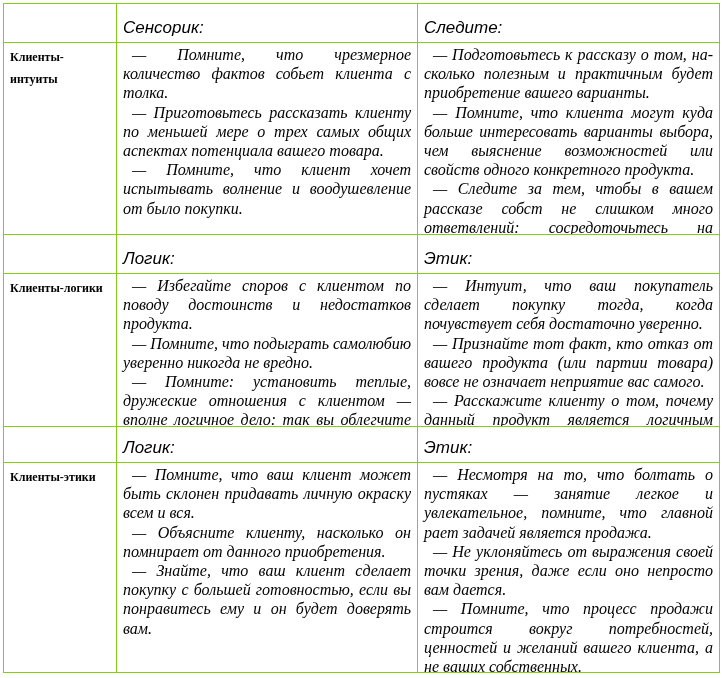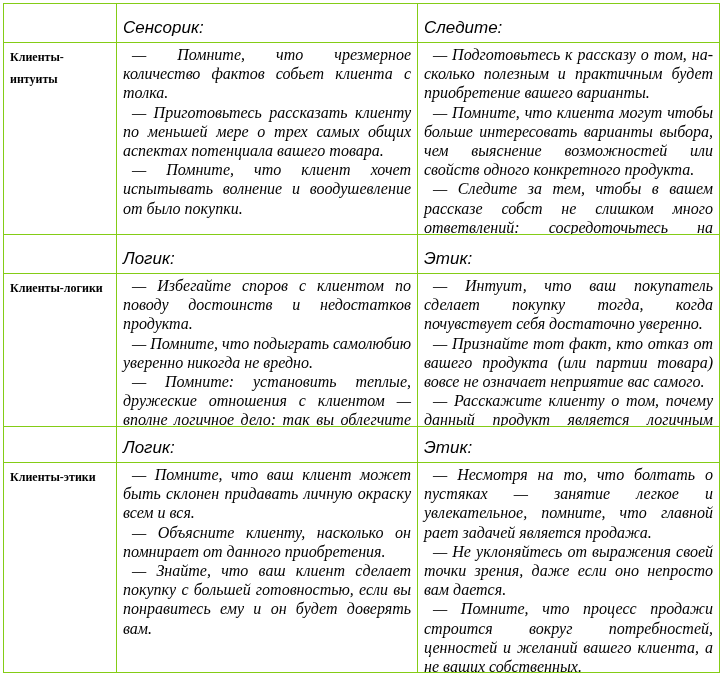--- a/index.html
+++ b/index.html
@@ -93,21 +93,21 @@
       <td>
         <div class="textbox">
           <p>— Помните, что чрезмерное количество фактов собьет клиента с толка.</p>
           <p>— Приготовьтесь рассказать клиенту по меньшей мере о трех самых общих аспек­тах потенциала вашего товара.</p>
           <p>— Помните, что клиент хочет испытывать волнение и воодушевление от было по­купки.</p>
         </div>
       </td>
       <td>
         <div class="textbox">
           <p>— Подготовьтесь к рассказу о том, на­сколько полезным и практичным будет приобретение вашего варианты.</p>
-          <p>— Помните, что клиента могут чтобы боль­ше интересовать варианты выбора, чем выяснение возможностей или свойств од­ного конкретного продукта.</p>
+          <p>— Помните, что клиента могут куда боль­ше интересовать варианты выбора, чем выяснение возможностей или свойств од­ного конкретного продукта.</p>
           <p>— Следите за тем, чтобы в вашем рассказе собст не слишком много ответвлений: со­средоточьтесь на главном.</p>
         </div>
       </td>
     </tr>
 
     <tr class="hr2">
       <td></td>
       <td>
         <div class="colhead">Логик:</div>
       </td>

